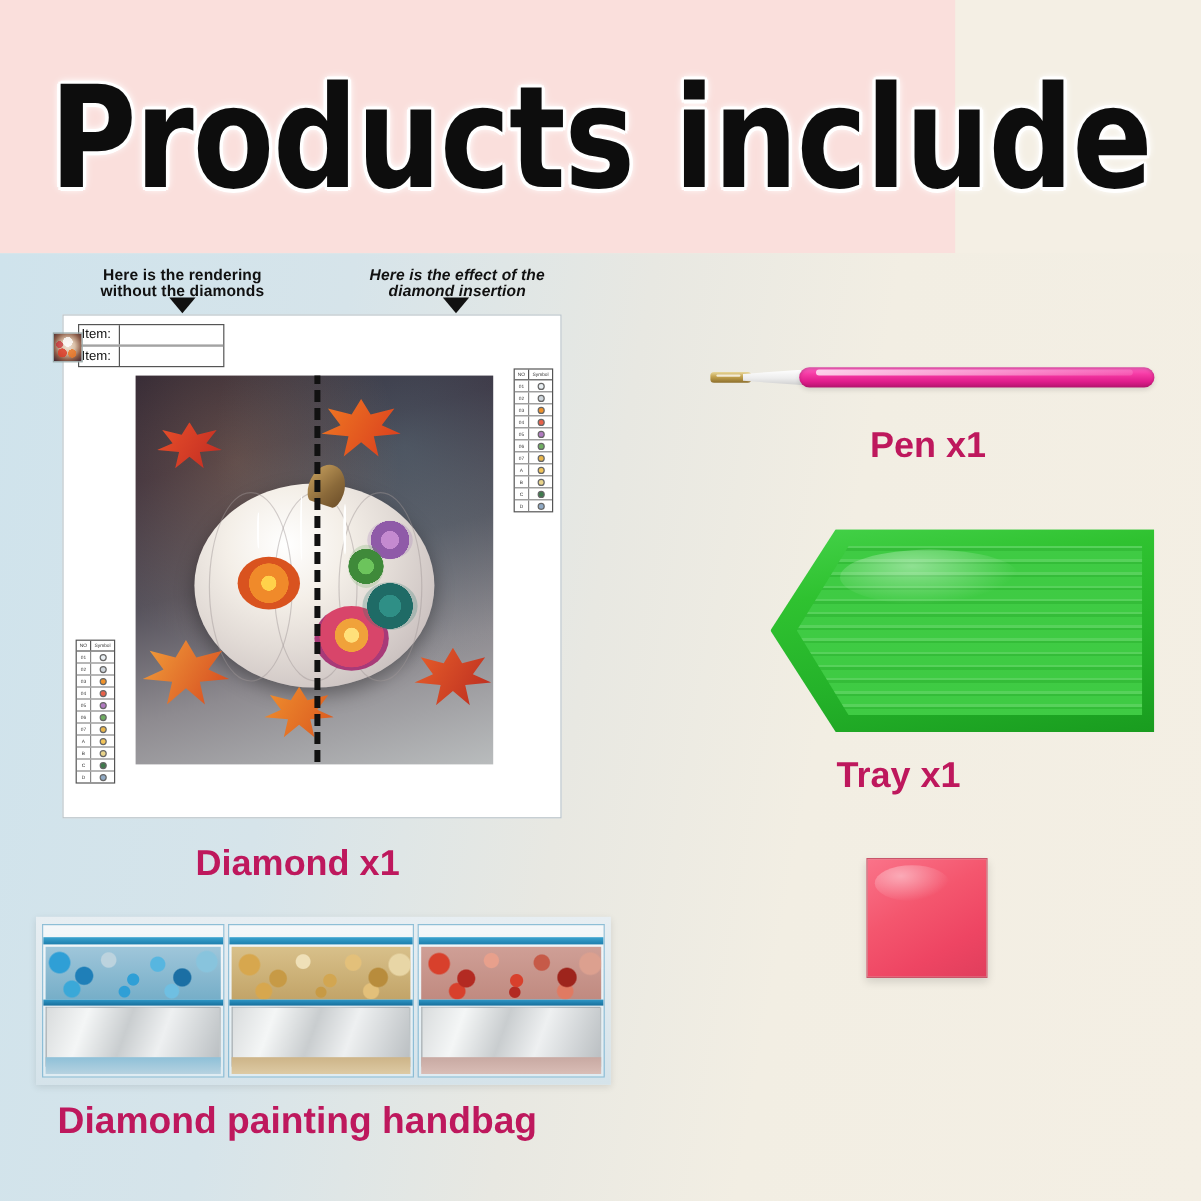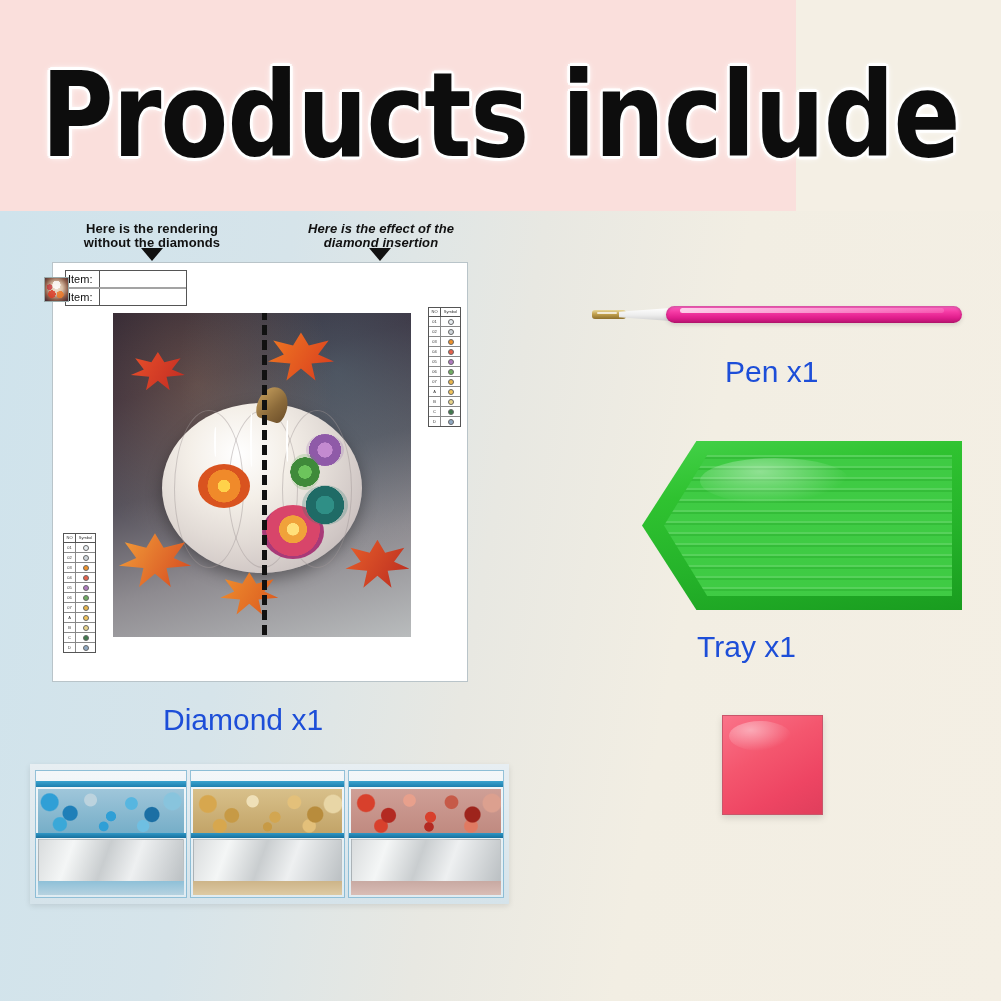--- a/index.html
+++ b/index.html
@@ -134,22 +134,22 @@
   .lg-head span{flex:1;font-size:4px;line-height:8px;text-align:center;color:#333;overflow:hidden;}
   .lg-head span:first-child{border-right:1px solid #555;flex:0 0 11px;}
   .lg-row{display:flex;height:9px;border-bottom:1px solid #888;}
   .lg-row:last-child{border-bottom:none;}
   .lg-no{flex:0 0 11px;border-right:1px solid #888;font-size:4px;line-height:9px;text-align:center;color:#333;}
   .lg-sym{flex:1;display:flex;align-items:center;justify-content:center;}
   .lg-dot{width:6px;height:6px;border-radius:50%;border:1px solid #666;box-sizing:border-box;}
 
   
   .label{
-    position:absolute;color:#1d4ed8;
-    font-size:30px;line-height:34px;white-space:nowrap;
+    position:absolute;color:#be185d;
+    font-size:30px;line-height:34px;white-space:nowrap;font-weight:bold;
   }
   .label-canvas{left:163px;top:703px;}
   .label-bag{left:48px;top:917px;font-size:31px;}
   .label-pen{left:725px;top:355px;}
   .label-tray{left:697px;top:630px;}
   .label-glue{left:678px;top:837px;}
 
   
   .pen-wrap{position:absolute;left:588px;top:297px;width:385px;height:36px;}
   .pen-barrel{
@@ -535,14 +535,15 @@
         radial-gradient(circle at 94% 32%,#dca08f 0 6%,transparent 7%),
         radial-gradient(circle at 20% 84%,#d8402c 0 5%,transparent 6%),
         radial-gradient(circle at 52% 86%,#b32a22 0 5%,transparent 6%),
         radial-gradient(circle at 80% 84%,#e07a62 0 5%,transparent 6%),
         linear-gradient(180deg,#cf9f96,#c08a80);"></div>
       <div class="zip2"></div>
       <div class="foil"></div>
       <div class="gems-bot" style="background:linear-gradient(180deg,#c8a9a2,#d9bdb6);"></div>
     </div>
   </div>
+  <div class="label label-bag">Diamond painting handbag</div>
 
 </div>
 
 </body></html>

